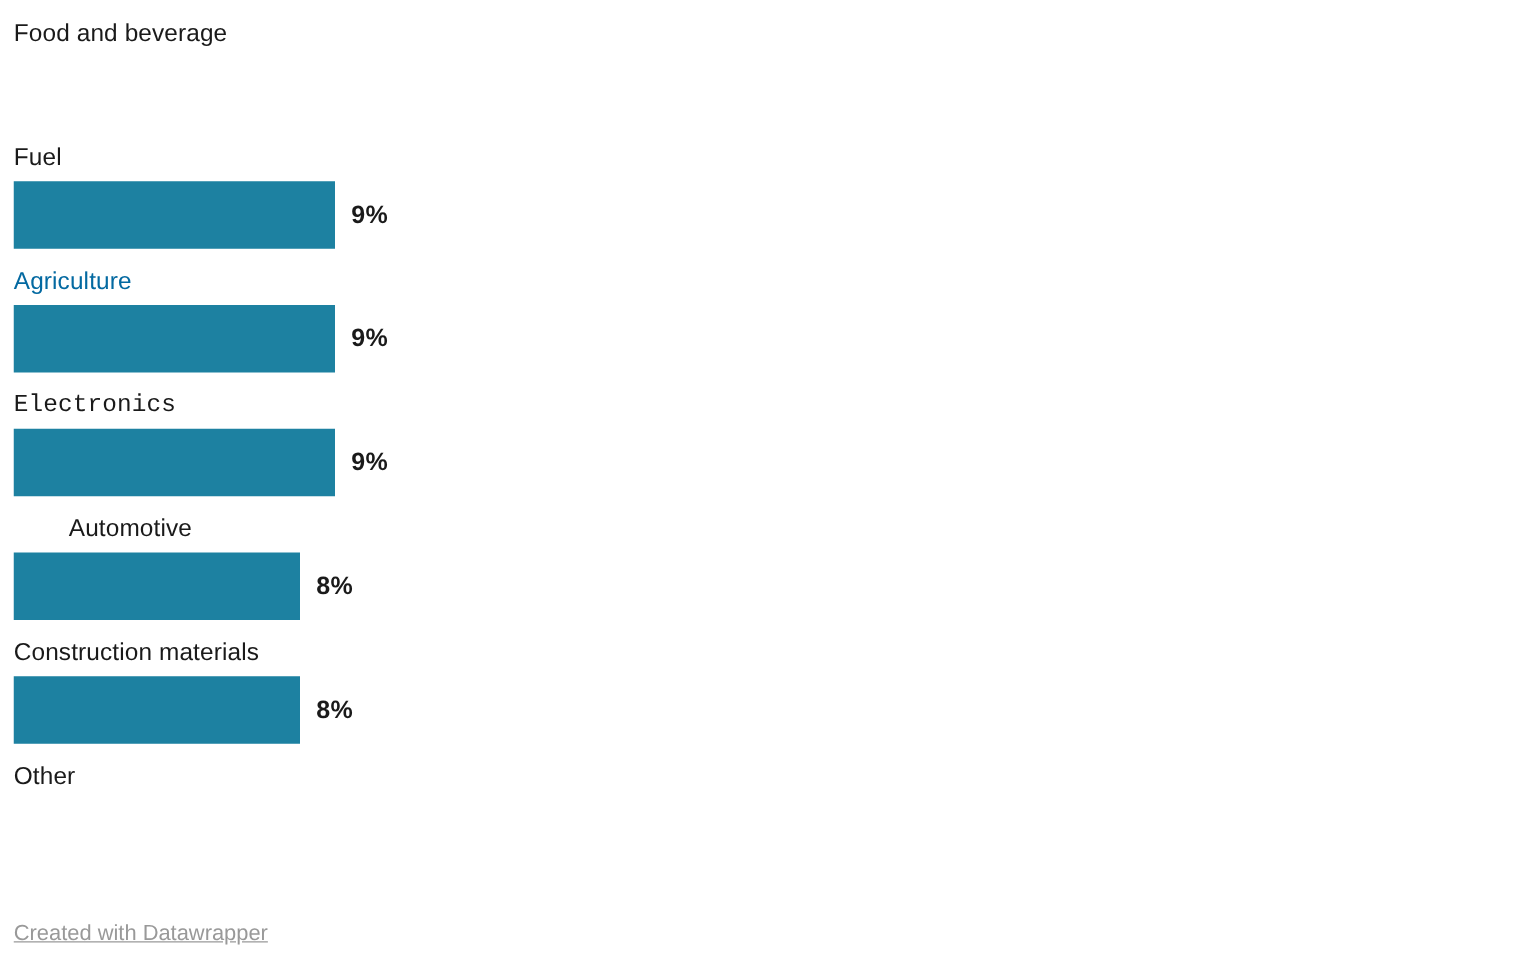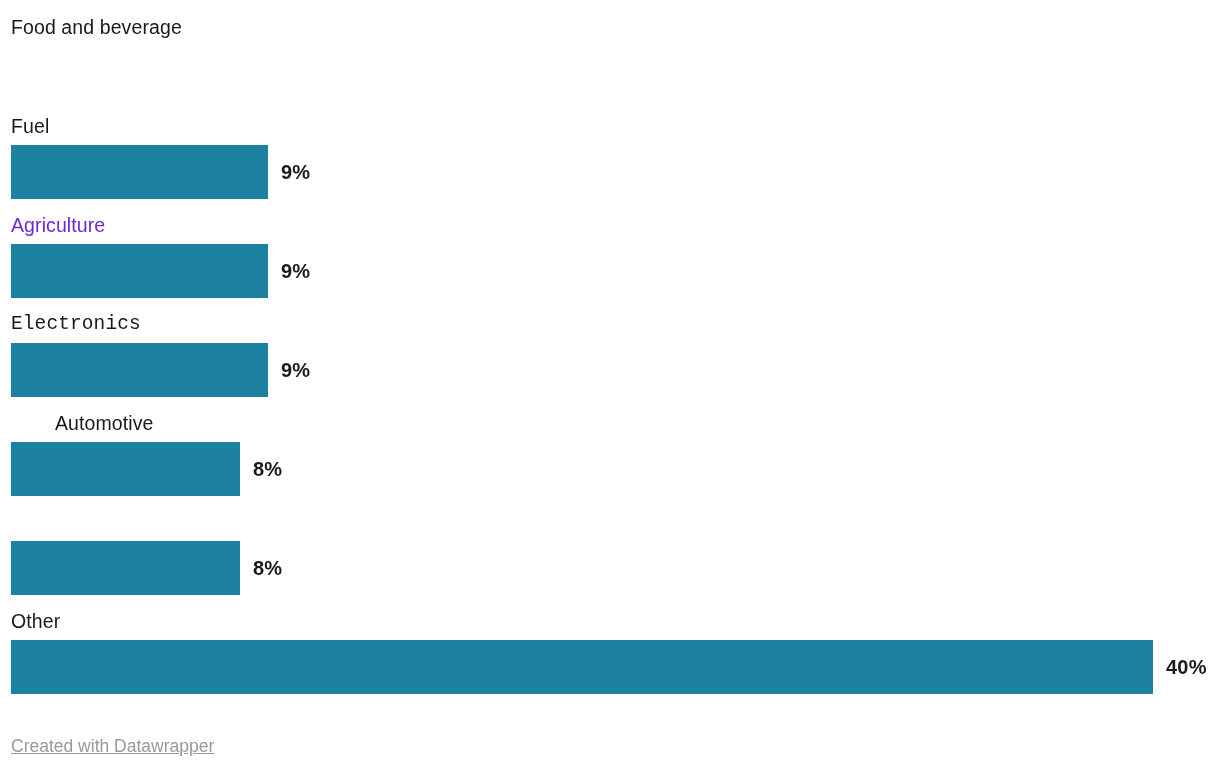--- a/index.html
+++ b/index.html
@@ -106,21 +106,21 @@
 
     <div class="row" style="top:112px">
       <div class="row-label" style="color: rgb(26, 26, 26);">Fuel</div>
       <div class="bar-track">
         <div class="bar" style="width: 257px; background: rgb(29, 129, 161);"></div>
         <div class="bar-value" style="left: 270px; color: rgb(26, 26, 26);">9%</div>
       </div>
     </div>
 
     <div class="row" style="top:211px">
-      <div class="row-label" style="color: #6d28d9;">Agriculture</div>
+      <div class="row-label" style="color: #0369a1;">Agriculture</div>
       <div class="bar-track">
         <div class="bar" style="width: 257px; background: rgb(29, 129, 161);"></div>
         <div class="bar-value" style="left: 270px; color: rgb(26, 26, 26);">9%</div>
       </div>
     </div>
 
     <div class="row" style="top:310px">
       <div class="row-label" style="color: rgb(26, 26, 26); font-family: Liberation Mono, monospace;">Electronics</div>
       <div class="bar-track">
         <div class="bar" style="width: 257px; background: rgb(29, 129, 161);"></div>
@@ -130,31 +130,28 @@
 
     <div class="row" style="top:409px">
       <div class="row-label" style="color: rgb(26, 26, 26); margin-left: 44px;">Automotive</div>
       <div class="bar-track">
         <div class="bar" style="width: 229px; background: rgb(29, 129, 161);"></div>
         <div class="bar-value" style="left: 242px; color: rgb(26, 26, 26);">8%</div>
       </div>
     </div>
 
     <div class="row" style="top:508px">
+      <div class="row-label" style="color: rgb(26, 26, 26);">Construction materials</div>
       <div class="bar-track">
         <div class="bar" style="width: 229px; background: rgb(29, 129, 161);"></div>
         <div class="bar-value" style="left: 242px; color: rgb(26, 26, 26);">8%</div>
       </div>
     </div>
 
     <div class="row" style="top:607px">
       <div class="row-label" style="color: rgb(26, 26, 26);">Other</div>
-      <div class="bar-track">
-        <div class="bar" style="width: 1142px; background: rgb(29, 129, 161);"></div>
-        <div class="bar-value" style="left: 1155px; color: rgb(26, 26, 26);">40%</div>
-      </div>
     </div>
 
   </div>
 
   <div class="footer" style="color: rgb(153, 153, 153);">Created with Datawrapper</div>
 
 </div>
 
 </body></html>

